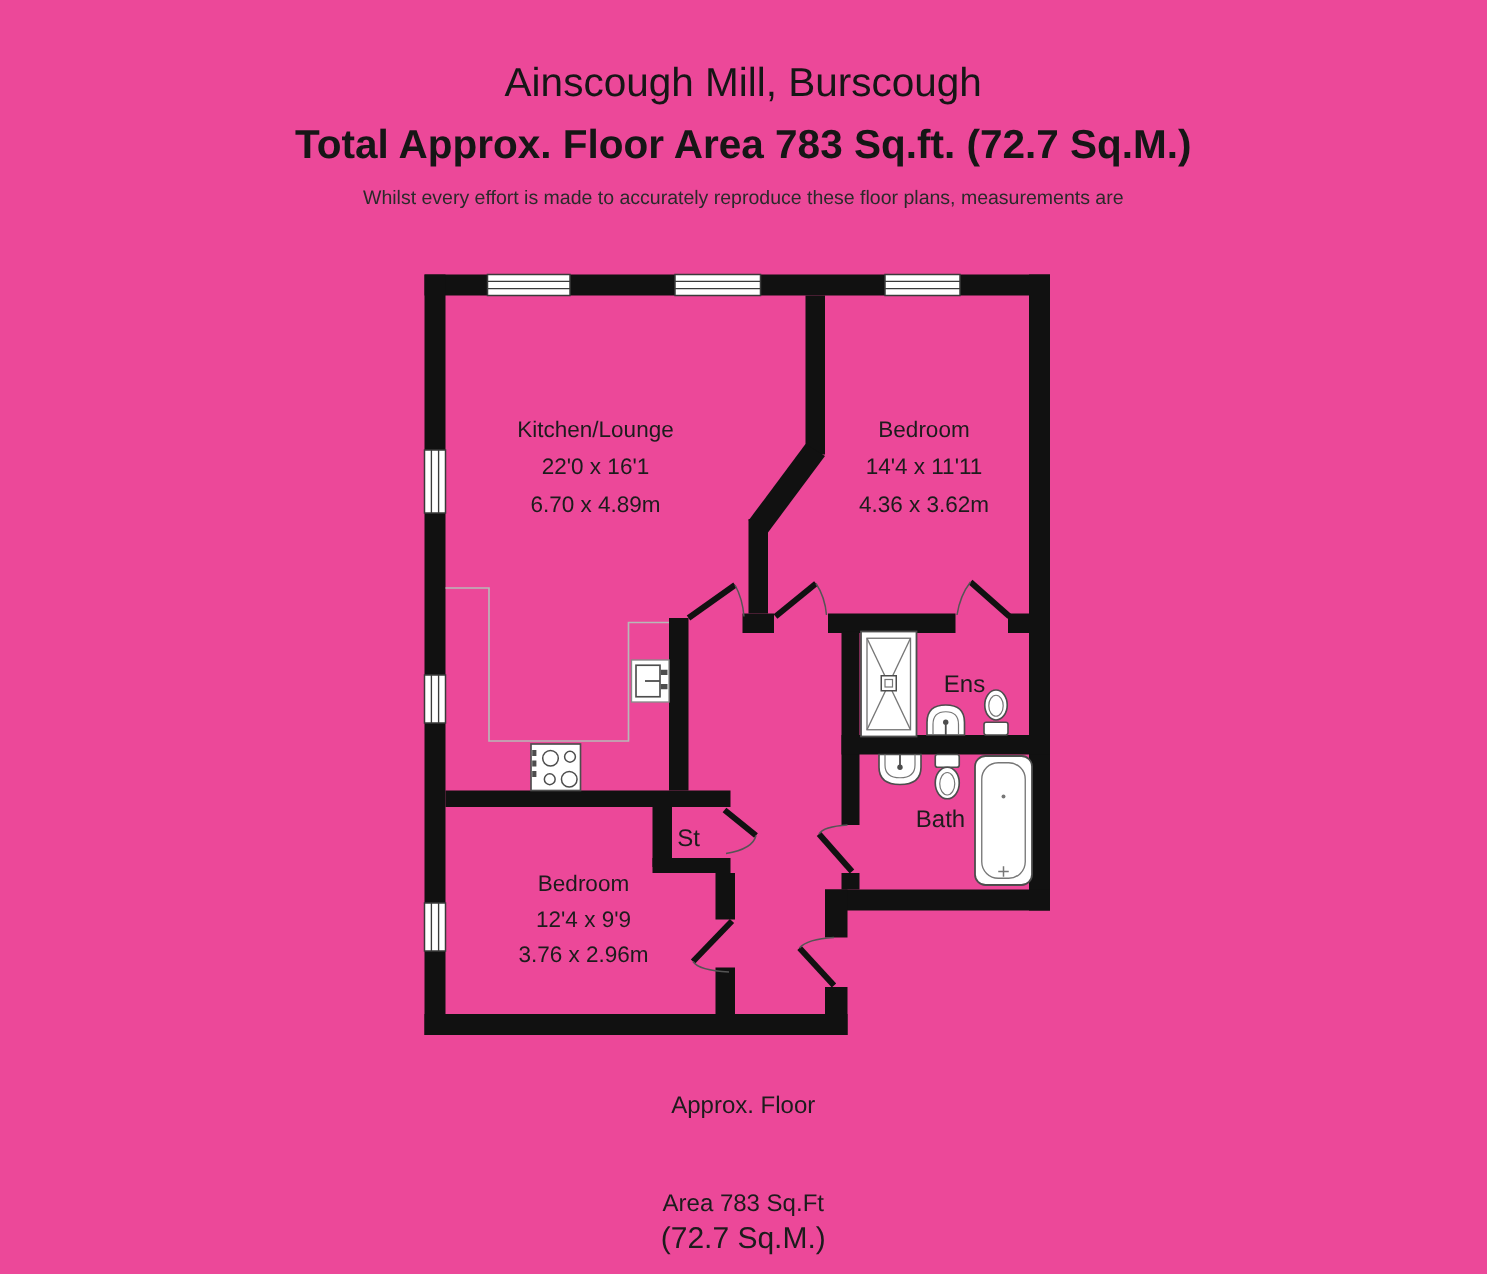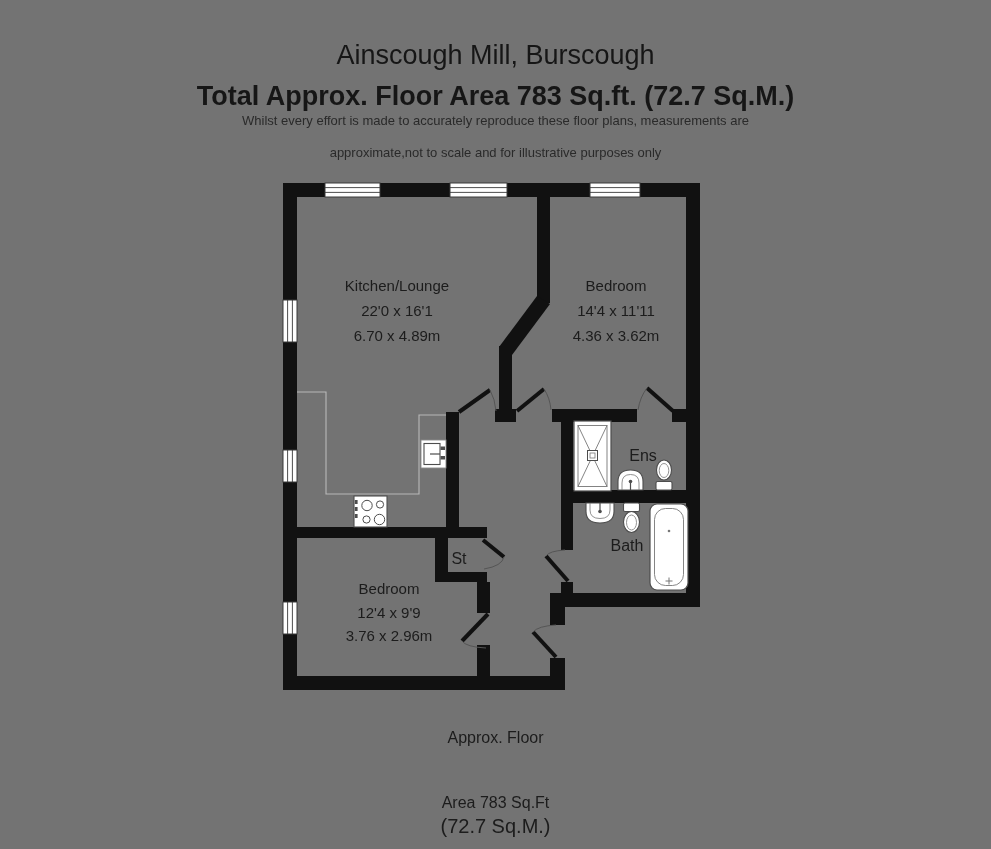--- a/index.html
+++ b/index.html
@@ -1,40 +1,39 @@
 <!DOCTYPE html>
 <html><head>
 <meta charset="utf-8">
 <style>
   html,body{margin:0;padding:0;background:#ffffff;}
   .page{
-    position:relative;width:991px;height:849px;background:#737373;overflow:hidden;
+    position:relative;width:991px;height:849px;background:#ec4899;overflow:hidden;
     font-family:"Liberation Sans", sans-serif;color:#1c1c1c;
   }
   .centered{position:absolute;left:0;right:0;text-align:center;white-space:nowrap;}
   .title{top:40px;font-size:27px;color:#161616;}
   .subtitle{top:81px;font-size:27px;color:#161616;font-weight:bold;}
-  .disclaimer1{top:113px;font-size:13px;color:#2a2a2a;}
+  .disclaimer1{top:124px;font-size:13px;color:#2a2a2a;}
   .disclaimer2{top:145px;font-size:13px;color:#2a2a2a;}
   .footer1{top:729px;font-size:16px;}
   .footer2{top:751px;font-size:16px;margin-top:43px;}
   .footer3{top:815px;font-size:20px;}
   svg.plan{position:absolute;left:0;top:0;}
   .roomname,.roomdim{font-size:15px;fill:#1c1c1c;}
   .smallroom{font-size:16px;fill:#1c1c1c;}
 </style>
 </head>
 <body>
 
 <div class="page">
 
   <div class="centered title">Ainscough Mill, Burscough</div>
   <div class="centered subtitle">Total Approx. Floor Area 783 Sq.ft. (72.7 Sq.M.)</div>
   <div class="centered disclaimer1">Whilst every effort is made to accurately reproduce these floor plans, measurements are</div>
-  <div class="centered disclaimer2">approximate,not to scale and for illustrative purposes only</div>
 
   <svg class="plan" width="991" height="849" viewBox="0 0 991 849" xmlns="http://www.w3.org/2000/svg">
 
     <g fill="#111111" stroke="none">
 
       <rect x="283" y="183" width="42" height="14"></rect>
       <rect x="380" y="183" width="70" height="14"></rect>
       <rect x="507" y="183" width="83" height="14"></rect>
       <rect x="640" y="183" width="60" height="14"></rect>
 

